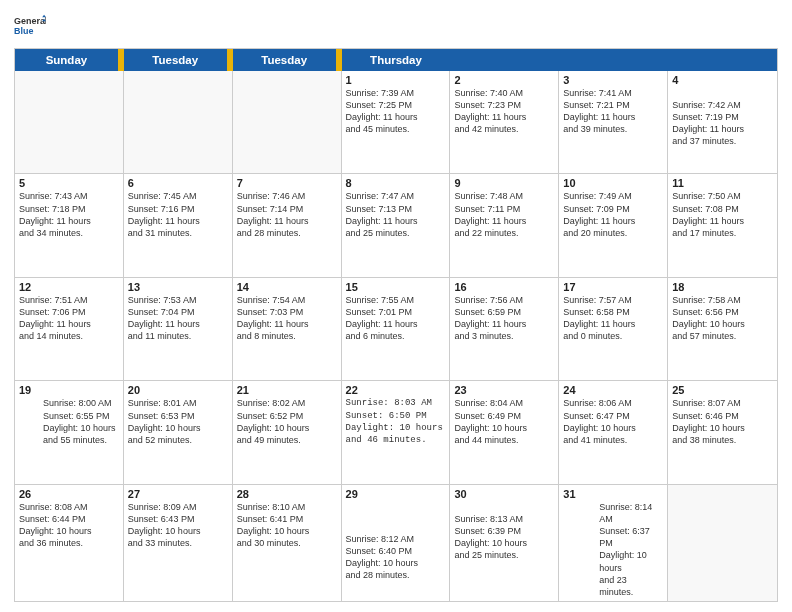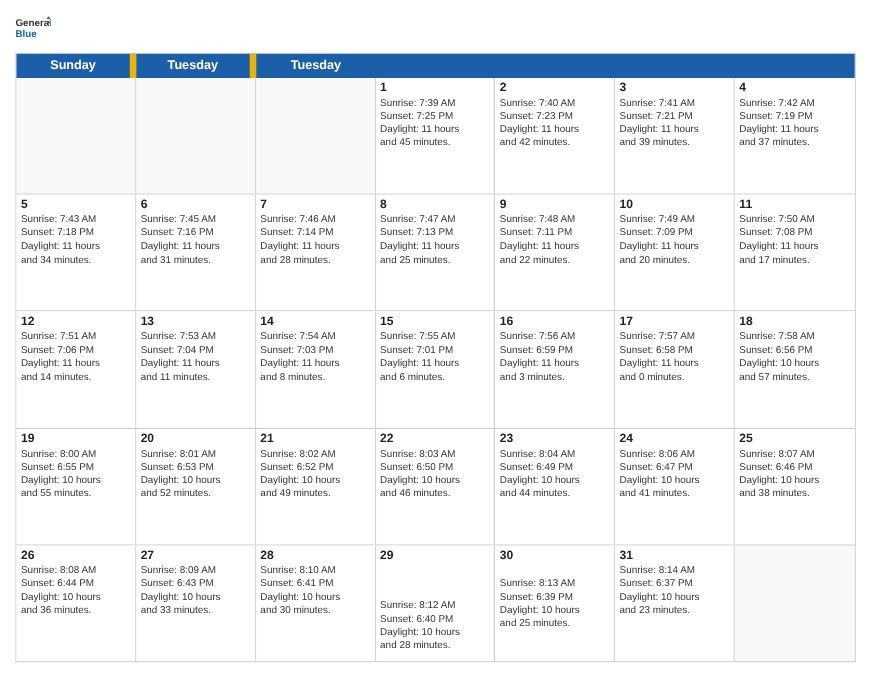--- a/index.html
+++ b/index.html
@@ -115,20 +115,21 @@
       <div class="location"></div>
     </div>
   </div>
 
   <div class="calendar">
 
     <div class="cal-header-row">
     <div class="cal-header-cell">Sunday</div>
         <div class="cal-header-cell">Tuesday</div>
         <div class="cal-header-cell">Tuesday</div>
+        <div class="cal-header-cell">Thursday</div>
       </div>
 
     <div class="cal-body">
     <div class="cal-row">
           <div class="cal-cell empty"></div>
           <div class="cal-cell empty"></div>
           <div class="cal-cell empty"></div>
           <div class="cal-cell">
             <div class="day-num">1</div>
             <div class="day-info" style="white-space: pre-line;">Sunrise: 7:39 AM
@@ -145,21 +146,21 @@
           </div>
           <div class="cal-cell">
             <div class="day-num">3</div>
             <div class="day-info" style="white-space: pre-line;">Sunrise: 7:41 AM
 Sunset: 7:21 PM
 Daylight: 11 hours
 and 39 minutes.</div>
           </div>
           <div class="cal-cell">
             <div class="day-num">4</div>
-            <div class="day-info" style="white-space: pre-line;">Sunrise: 7:42 AM
+            <div class="day-info" style="white-space: pre-line; margin-top: 12px;">Sunrise: 7:42 AM
 Sunset: 7:19 PM
 Daylight: 11 hours
 and 37 minutes.</div>
           </div>
         </div>
         <div class="cal-row">
           <div class="cal-cell">
             <div class="day-num">5</div>
             <div class="day-info" style="white-space: pre-line;">Sunrise: 7:43 AM
 Sunset: 7:18 PM
@@ -256,42 +257,42 @@
             <div class="day-num">18</div>
             <div class="day-info" style="white-space: pre-line;">Sunrise: 7:58 AM
 Sunset: 6:56 PM
 Daylight: 10 hours
 and 57 minutes.</div>
           </div>
         </div>
         <div class="cal-row">
           <div class="cal-cell">
             <div class="day-num">19</div>
-            <div class="day-info" style="white-space: pre-line;">Sunrise: 8:00 AM
+            <div class="day-info" style="white-space: pre-line; margin-left: 24px;">Sunrise: 8:00 AM
 Sunset: 6:55 PM
 Daylight: 10 hours
 and 55 minutes.</div>
           </div>
           <div class="cal-cell">
             <div class="day-num">20</div>
             <div class="day-info" style="white-space: pre-line;">Sunrise: 8:01 AM
 Sunset: 6:53 PM
 Daylight: 10 hours
 and 52 minutes.</div>
           </div>
           <div class="cal-cell">
             <div class="day-num">21</div>
             <div class="day-info" style="white-space: pre-line;">Sunrise: 8:02 AM
 Sunset: 6:52 PM
 Daylight: 10 hours
 and 49 minutes.</div>
           </div>
           <div class="cal-cell">
             <div class="day-num">22</div>
-            <div class="day-info" style="white-space: pre-line;">Sunrise: 8:03 AM
+            <div class="day-info" style="white-space: pre-line; font-family: Liberation Mono, monospace;">Sunrise: 8:03 AM
 Sunset: 6:50 PM
 Daylight: 10 hours
 and 46 minutes.</div>
           </div>
           <div class="cal-cell">
             <div class="day-num">23</div>
             <div class="day-info" style="white-space: pre-line;">Sunrise: 8:04 AM
 Sunset: 6:49 PM
 Daylight: 10 hours
 and 44 minutes.</div>
@@ -342,21 +343,21 @@
           </div>
           <div class="cal-cell">
             <div class="day-num">30</div>
             <div class="day-info" style="white-space: pre-line; margin-top: 12px;">Sunrise: 8:13 AM
 Sunset: 6:39 PM
 Daylight: 10 hours
 and 25 minutes.</div>
           </div>
           <div class="cal-cell">
             <div class="day-num">31</div>
-            <div class="day-info" style="white-space: pre-line;">Sunrise: 8:14 AM
+            <div class="day-info" style="white-space: pre-line; margin-left: 36px;">Sunrise: 8:14 AM
 Sunset: 6:37 PM
 Daylight: 10 hours
 and 23 minutes.</div>
           </div>
           <div class="cal-cell empty"></div>
         </div>
       </div>
   </div>
 </div>
 

